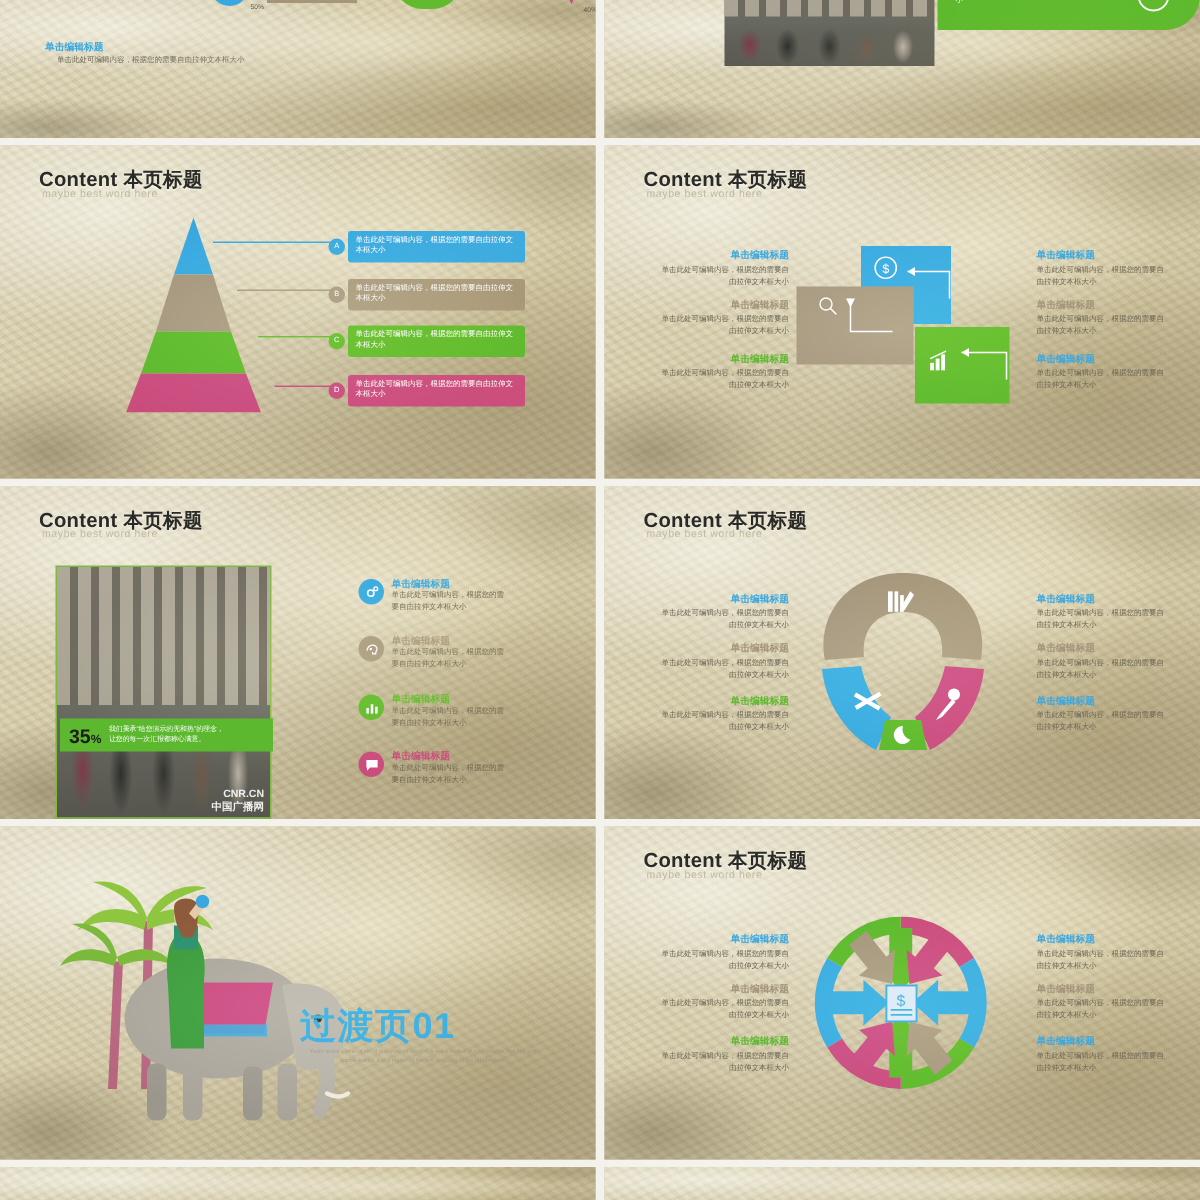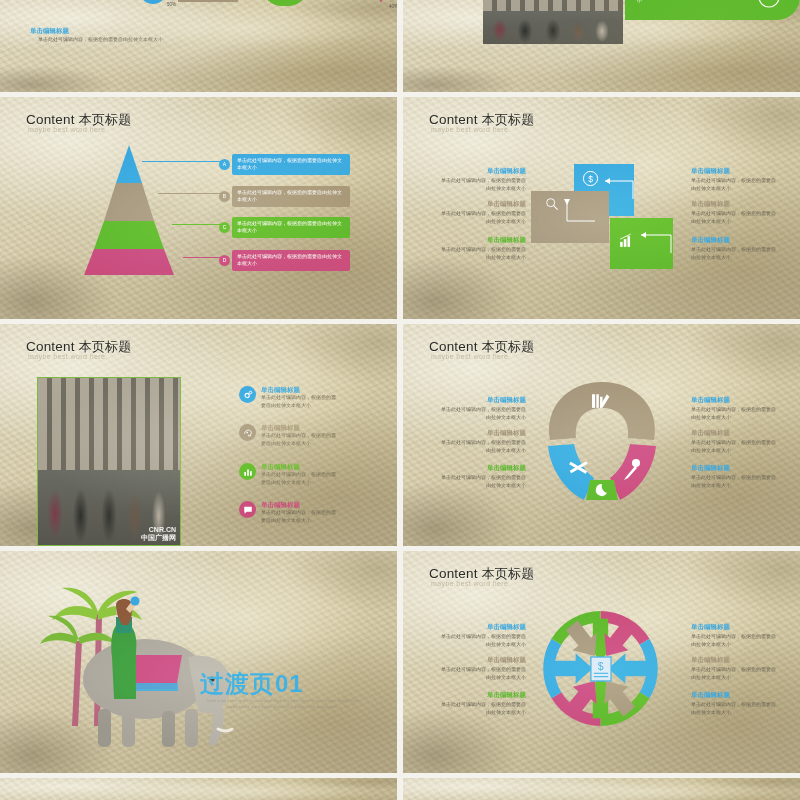--- a/index.html
+++ b/index.html
@@ -32,21 +32,21 @@
   .slide::after{
     content:""; position:absolute; inset:0; pointer-events:none;
     background:
       radial-gradient(ellipse 55% 45% at 50% 55%, rgba(255,255,240,.18), rgba(0,0,0,0) 72%),
       radial-gradient(circle at 78% 40%, rgba(175,160,120,.22), rgba(0,0,0,0) 45%);
     mix-blend-mode: overlay;
   }
   
   .stitle {
     position:absolute; left:26px; top:14px; z-index:4;
-    font-size:13.5px; font-weight:400; color:#2a2a26; letter-spacing:.2px;
+    font-size:13.5px; font-weight:700; color:#2a2a26; letter-spacing:.2px;
     text-shadow:0 1px 0 rgba(255,255,255,.35);
   }
   .stitle .cn { font-size:13px; }
   .ssub {
     position:absolute; left:28px; top:29px; z-index:4;
     font-size:7px; color:#b3aa90; letter-spacing:.4px; opacity:.75;
   }
   
   .h-blue{color:#3aa8e0;} .h-tan{color:#a3947a;} .h-green{color:#5cb82e;} .h-pink{color:#c94c7c;}
   .mini-h{font-size:6.5px; font-weight:700; line-height:1.3;}
@@ -247,20 +247,26 @@
     </div>
     <div class="ssub">maybe best word here</div>
 
     <div class="photo" style="left:37px;top:53px;width:144px;height:169px;border:1.5px solid #7db843;">
       <div class="cols"></div>
       <div class="ppl"></div>
       <div class="wm">
         <span>CNR.CN</span><br><span>中国广播网</span>
       </div>
     </div>
+    <div class="greenpill" style="left:40px;top:155px;width:142px;height:22px;">
+      <div class="pct"><span>35</span><small>%</small></div>
+      <div class="ptxt">
+        <span>我们秉承“给您演示的无和热”的理念，</span><br><span>让您的每一次汇报都称心满意。</span>
+      </div>
+    </div>
 
     <div style="position:absolute;left:239px;top:62px;display:flex;gap:5px;">
       <div class="icbtn" style="background:#3aa8e0;position:static;">
         <svg width="10" height="10" viewBox="0 0 24 24">
             <circle cx="10" cy="13" r="5" fill="none" stroke="#fff" stroke-width="2.6"></circle>
             <circle cx="18" cy="6" r="3" fill="none" stroke="#fff" stroke-width="2.2"></circle>
           </svg>
       </div>
       <div style="width:78px;">
         <div class="mini-h h-blue">单击编辑标题</div>

